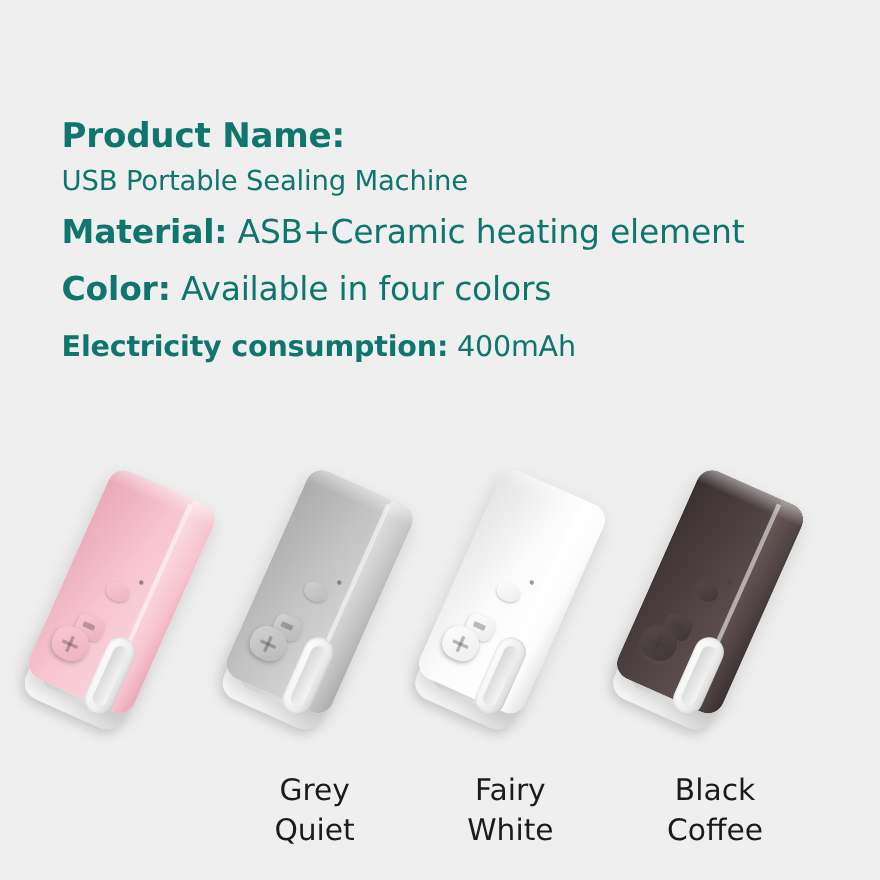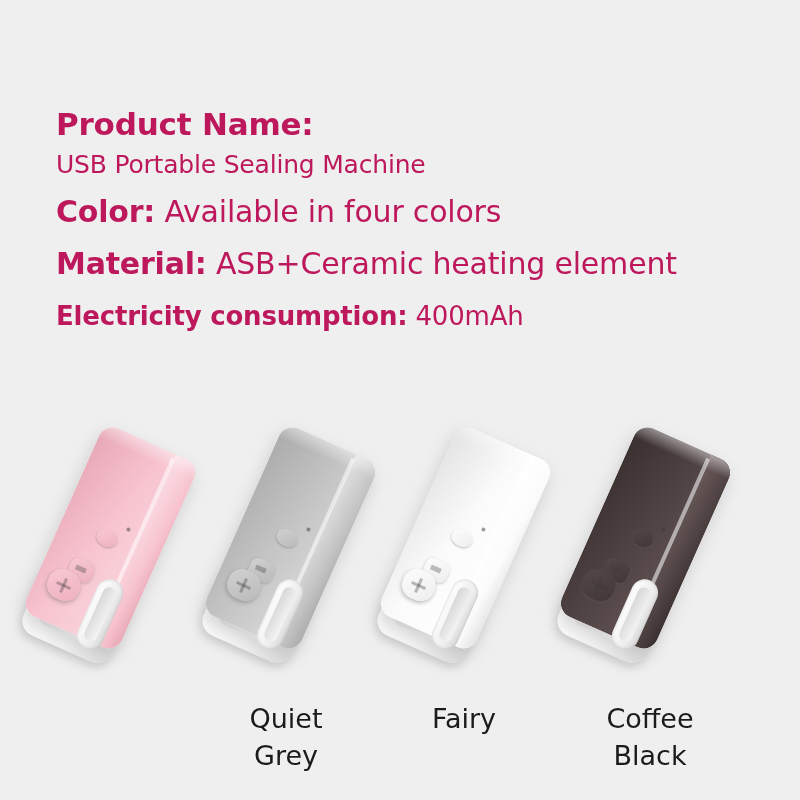--- a/index.html
+++ b/index.html
@@ -16,21 +16,21 @@
   }
 
   
   .spec-block {
     position: absolute;
     left: 56px;
     top: 104px;
     width: 720px;
   }
   .spec-line {
-    color: #be185d;
+    color: #0f766e;
     white-space: nowrap;
     letter-spacing: -0.2px;
   }
   .spec-label {
     font-weight: bold;
   }
   .spec-value {
     font-weight: normal;
   }
   .line-title      { font-size: 31px; line-height: 40px; }
@@ -233,25 +233,25 @@
 </head>
 <body style="background: rgb(239, 239, 239);">
 
 <div class="spec-block">
   <div class="spec-line line-title">
     <span class="spec-label">Product Name:</span>
   </div>
   <div class="spec-line line-title-val">
     <span class="spec-value">USB Portable Sealing Machine</span>
   </div>
+  <div class="spec-line line-material">
+    <span class="spec-label">Material:</span><span class="spec-value"> ASB+Ceramic heating element</span>
+  </div>
   <div class="spec-line line-color">
     <span class="spec-label">Color:</span><span class="spec-value"> Available in four colors</span>
-  </div>
-  <div class="spec-line line-material">
-    <span class="spec-label">Material:</span><span class="spec-value"> ASB+Ceramic heating element</span>
   </div>
   <div class="spec-line line-power">
     <span class="spec-label">Electricity consumption:</span><span class="spec-value"> 400mAh</span>
   </div>
 </div>
 
 <div class="product-row">
 
   <div class="product-cell cell-0">
     <div class="device">
@@ -355,22 +355,23 @@
           <div class="bar-v"></div>
         </div>
     </div>
   </div>
 
 </div>
 
 <div class="caption cap-0">
 </div>
 <div class="caption cap-1">
+  <div>Grey</div>
   <div>Quiet</div>
-  <div>Grey</div>
 </div>
 <div class="caption cap-2">
   <div>Fairy</div>
+  <div>White</div>
 </div>
 <div class="caption cap-3">
+  <div>Black</div>
   <div>Coffee</div>
-  <div>Black</div>
 </div>
 
 </body></html>

